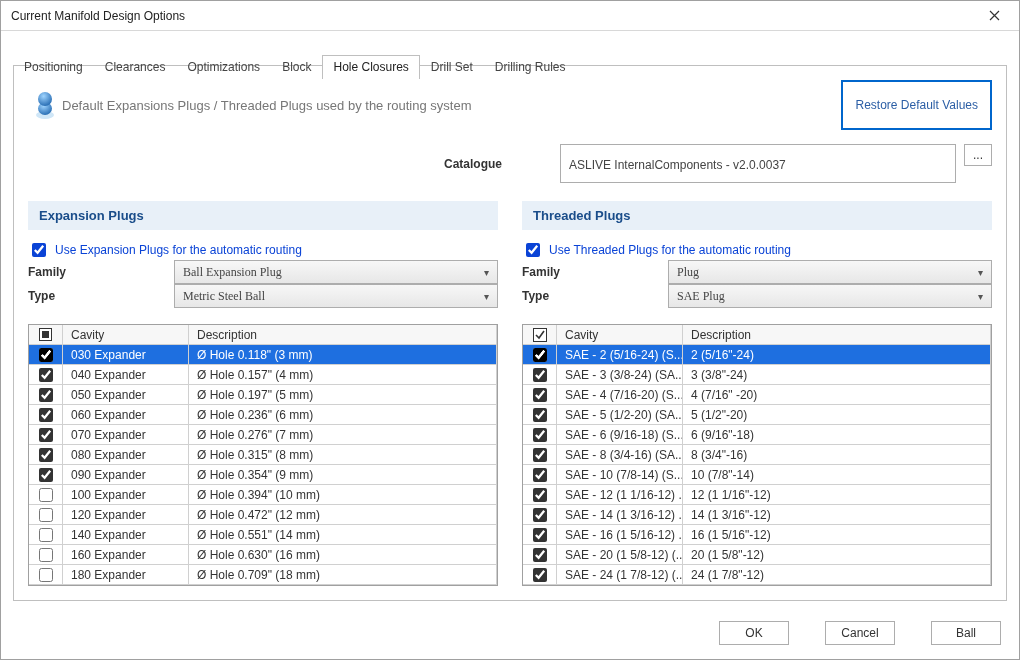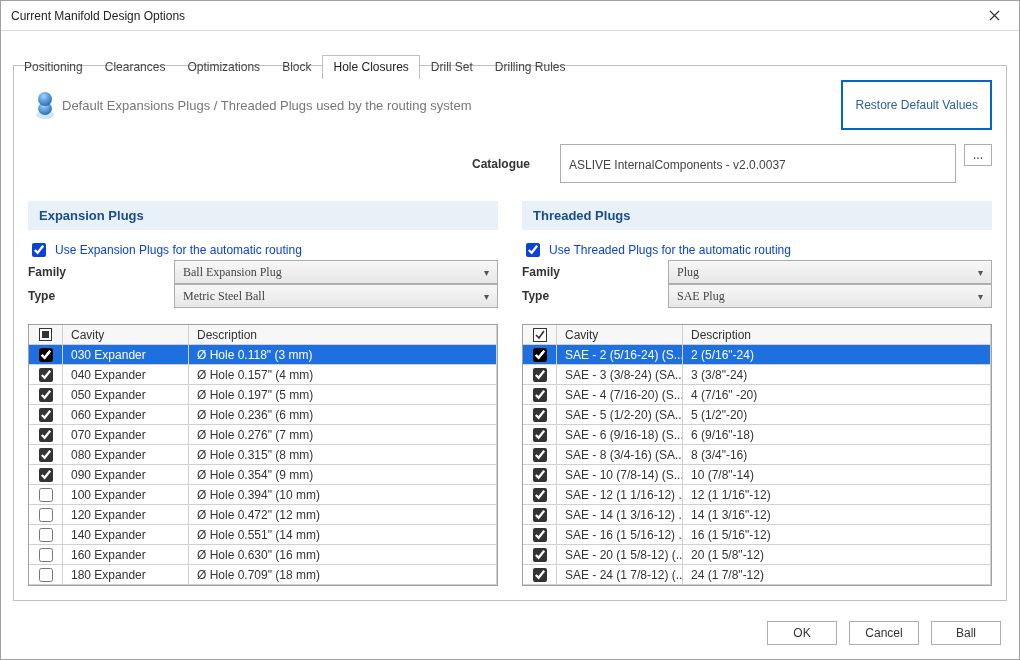--- a/index.html
+++ b/index.html
@@ -85,21 +85,21 @@
     border: 2px solid #0066cc;
     background: #fff;
     color: #2b5ea5;
     padding: 16px 12px;
     font-size: 12px;
     cursor: pointer;
   }
   .catalogue-row {
     margin-top: 14px;
     display: flex; align-items: center;
-    gap: 0;
+    gap: 28px;
   }
   .catalogue-label { font-weight: 600; color: #333; font-size: 12px; width: 88px; text-align: left; }
   .catalogue-field-wrap {
     flex: 1;
     display: flex; gap: 8px;
   }
   .catalogue-field {
     flex: 1;
     border: 1px solid #adadad;
     padding: 13px 8px;
@@ -186,21 +186,21 @@
     width: 7px; height: 7px; background: #333;
   }
   .tbody { overflow-y: auto; flex: 1; background:#fff; }
   .trow.selected .td { background: #1e6fe0; color: #fff; }
   .trow.selected .td input { accent-color: #fff; filter: invert(1) brightness(1.8); }
   .td input[type=checkbox] { width:14px; height:14px; accent-color:#333; }
   .footer {
     padding: 10px 18px 14px 0;
     display: flex; justify-content: flex-end; gap: 12px;
   }
-  .footer .btn { min-width: 70px; }
+  .footer .btn { min-width: 70px; margin-left: 24px; }
   svg { display:block; }
 </style>
 </head>
 <body>
 
 <div class="window">
   <div class="titlebar">
     <span class="title">Current Manifold Design Options</span>
     <div class="close">
       <svg width="11" height="11" viewBox="0 0 11 11">

